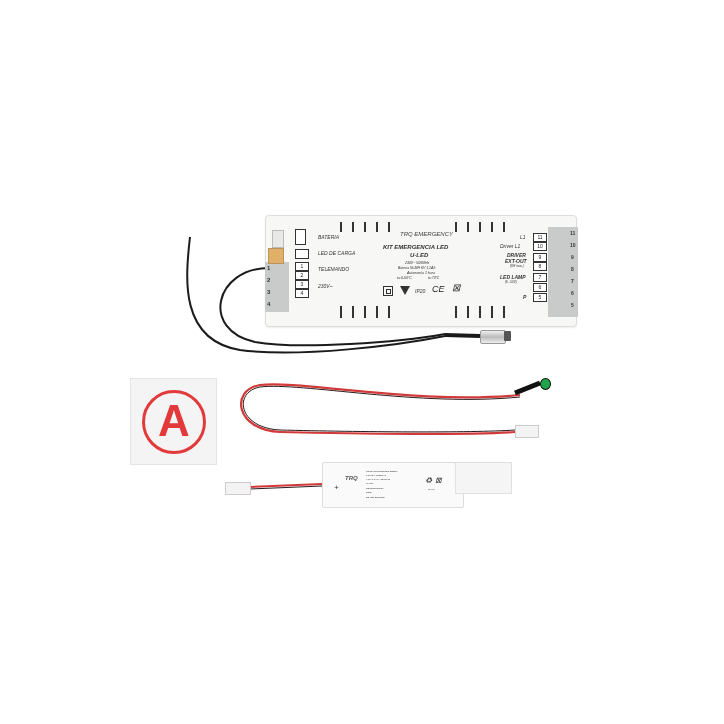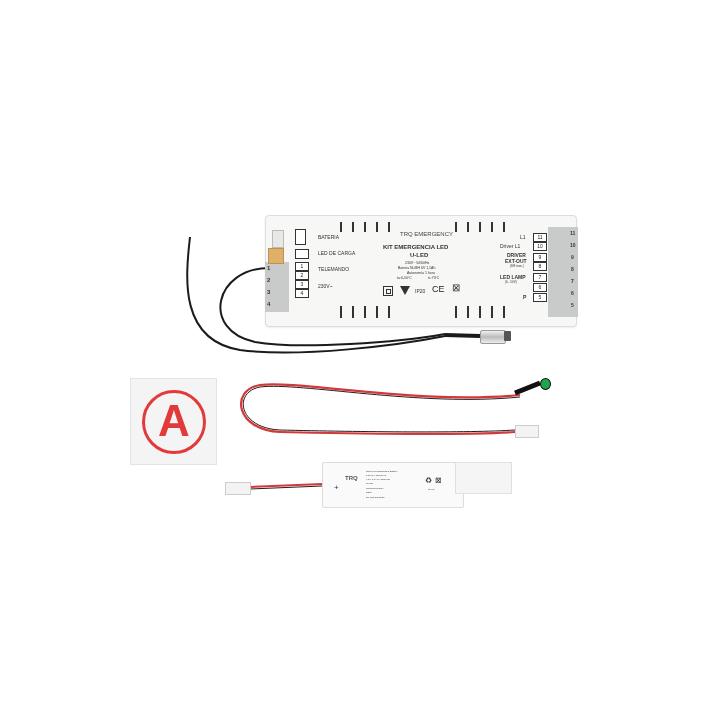--- a/index.html
+++ b/index.html
@@ -1,19 +1,19 @@
 <!DOCTYPE html>
 <html><head>
   <meta charset="utf-8">
   <style>
     html, body { margin: 0; padding: 0; }
     body { width: 724px; height: 724px; background: #ffffff; position: relative; overflow: hidden; font-family: "Liberation Sans", sans-serif; }
     .abs { position: absolute; }
     svg { position: absolute; left: 0; top: 0; }
-    .lbl { position: absolute; font-size: 5px; color: #333; white-space: nowrap; line-height: 1; }
+    .lbl { position: absolute; font-size: 5px; color: #333; white-space: nowrap; line-height: 1; font-style: italic; }
     .lbl-b { font-weight: bold; }
     .box { position: absolute; border: 1px solid #333; background: #fff; font-size: 5px; text-align: center; line-height: 7px; color: #222; }
   </style>
 </head>
 <body>
 
 <svg width="724" height="724">
 
   <path d="M190 237 C 185 280, 180 340, 240 350 C 300 358, 400 345, 445 336" stroke="#1b1b1b" stroke-width="2" fill="none"></path>
   <path d="M269 268 C 215 268, 200 330, 255 342 C 300 350, 400 342, 445 334" stroke="#1b1b1b" stroke-width="2" fill="none"></path>

